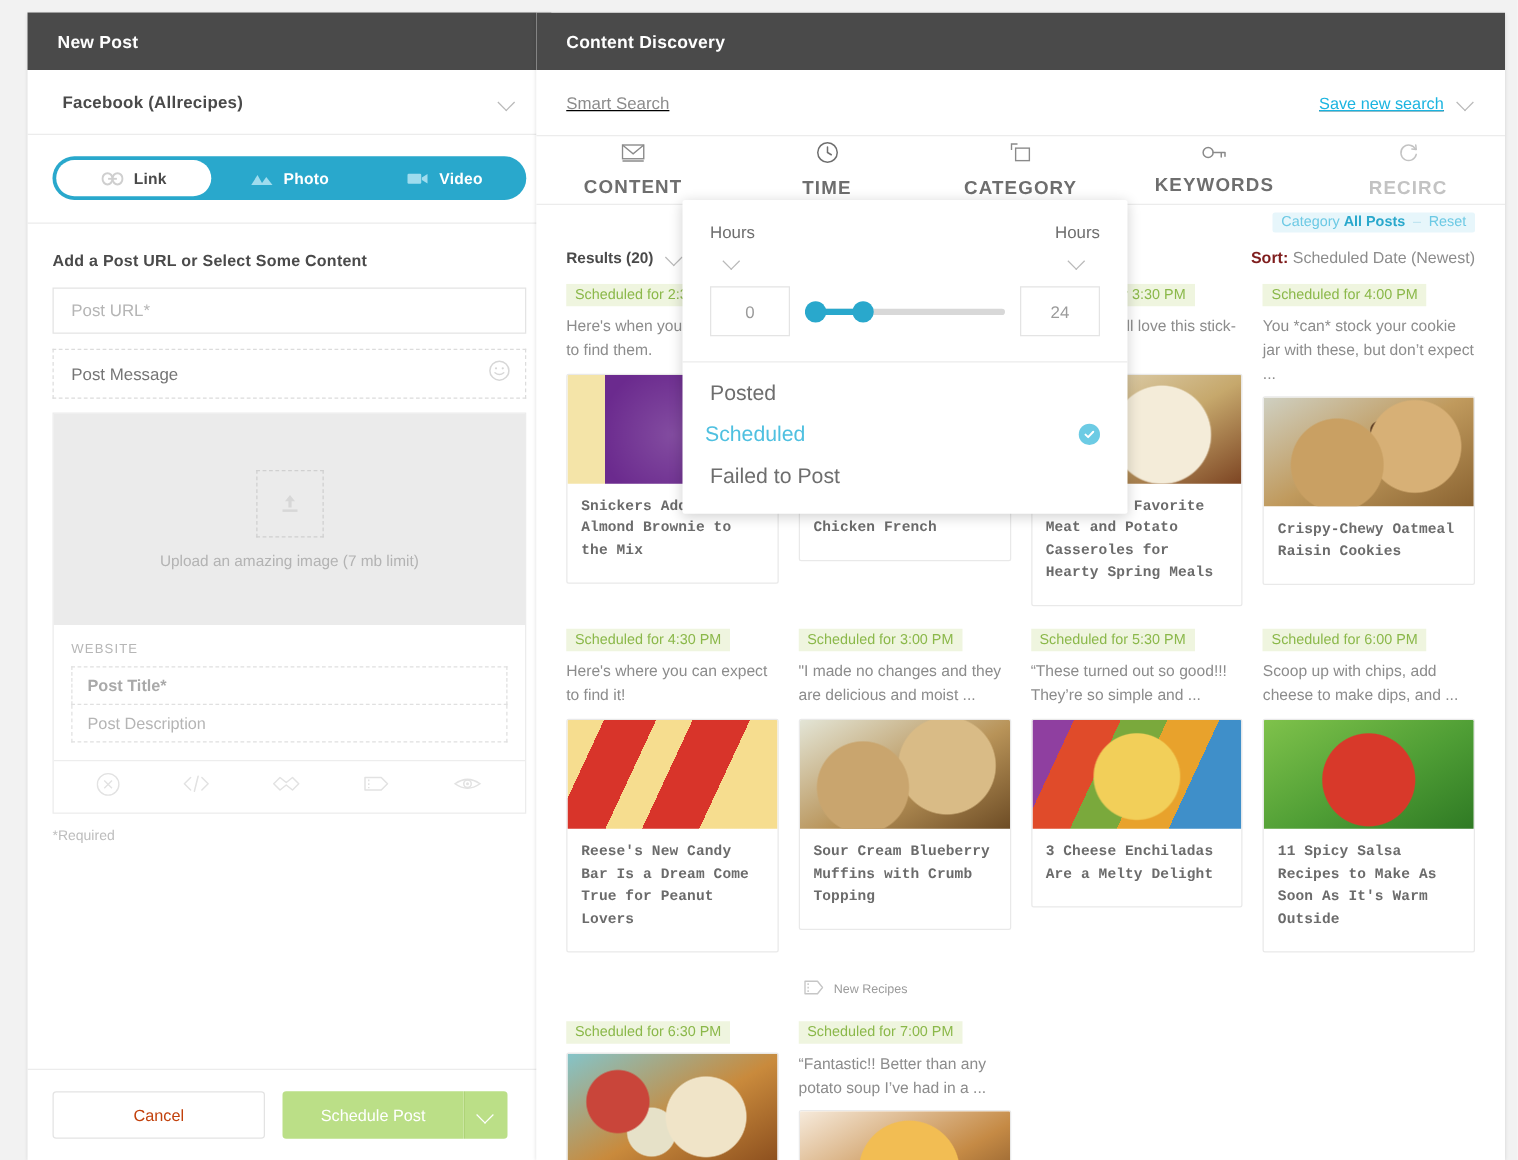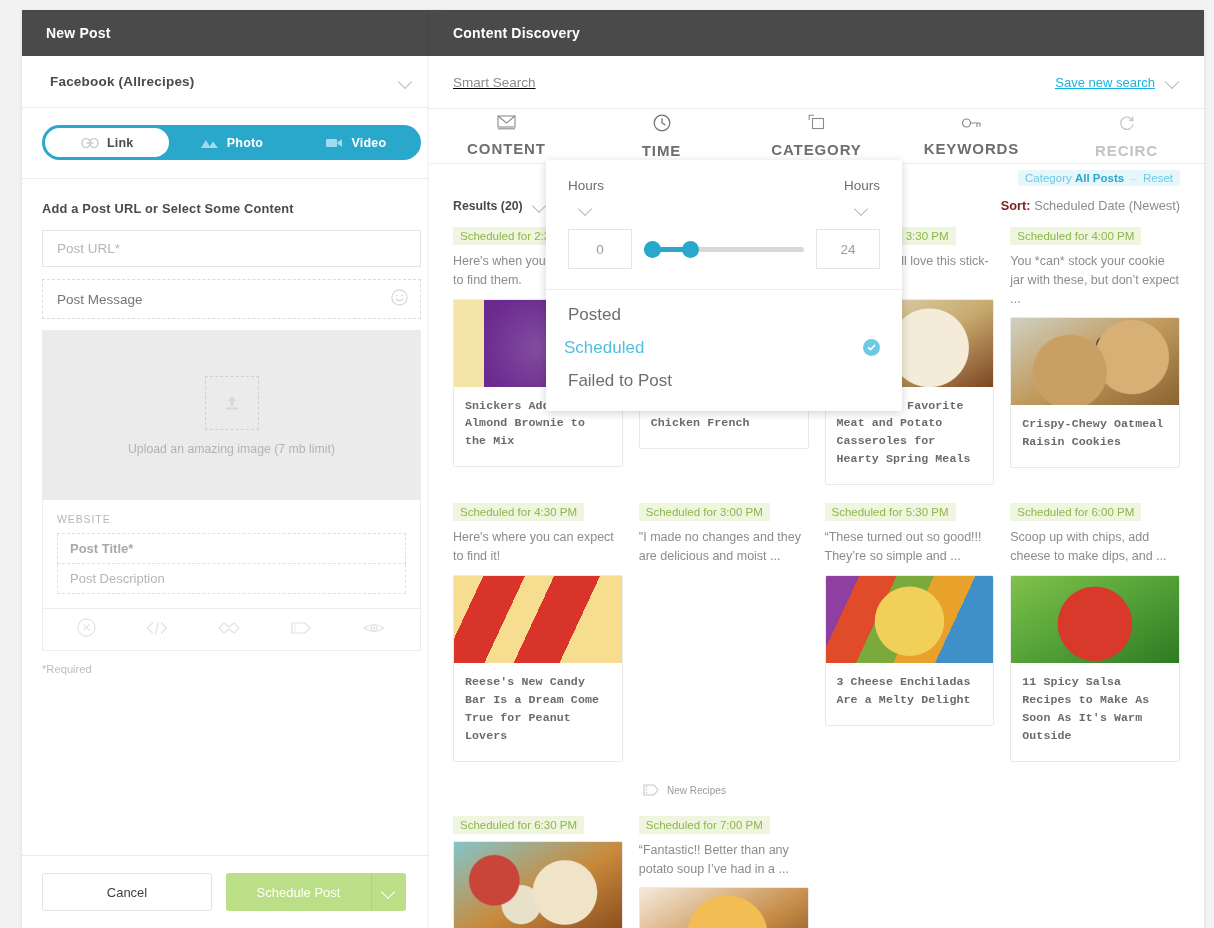--- a/index.html
+++ b/index.html
@@ -97,21 +97,21 @@
     align-items:center; justify-content:space-around; padding:0 10px;
   }
   .req{ font-size:11.2px; color:#bdbdbd; margin-top:12px; }
 
   .left-foot{
     border-top:1px solid #ececec; height:73px;
     display:flex; align-items:center; padding:0 20px; gap:14px;
   }
   .btn-cancel{
     width:170px; height:38px; border:1px solid #e3e3e3; background:#fff;
-    color:#404040; font-size:13px; border-radius:3px; cursor:pointer;
+    color:#c2410c; font-size:13px; border-radius:3px; cursor:pointer;
     font-family:"Liberation Sans", sans-serif;
   }
   .btn-schedule{
     height:38px; background:#bbdf87; border:none; color:#ffffff;
     font-size:13px; border-radius:3px 0 0 3px; width:145px; cursor:pointer;
     font-family:"Liberation Sans", sans-serif;
   }
   .btn-schedule-caret{
     height:38px; width:35px; background:#bbdf87; border:none;
     border-left:1px solid #aed378; border-radius:0 3px 3px 0; cursor:pointer;
@@ -511,20 +511,24 @@
             <span class="badge">Scheduled for 4:30 PM</span>
             <div class="excerpt">Here's where you can expect to find it!</div>
             <div class="card">
               <div class="thumb t-reeses"></div>
               <div class="card-title">Reese's New Candy Bar Is a Dream Come True for Peanut Lovers</div>
             </div>
           </div>
           <div class="tile">
             <span class="badge">Scheduled for 3:00 PM</span>
             <div class="excerpt">"I made no changes and they are delicious and moist ...</div>
+            <div class="card">
+              <div class="thumb t-muffin"></div>
+              <div class="card-title">Sour Cream Blueberry Muffins with Crumb Topping</div>
+            </div>
           </div>
           <div class="tile">
             <span class="badge">Scheduled for 5:30 PM</span>
             <div class="excerpt">“These turned out so good!!! They’re so simple and ...</div>
             <div class="card">
               <div class="thumb t-enchilada"></div>
               <div class="card-title">3 Cheese Enchiladas Are a Melty Delight</div>
             </div>
           </div>
           <div class="tile">

